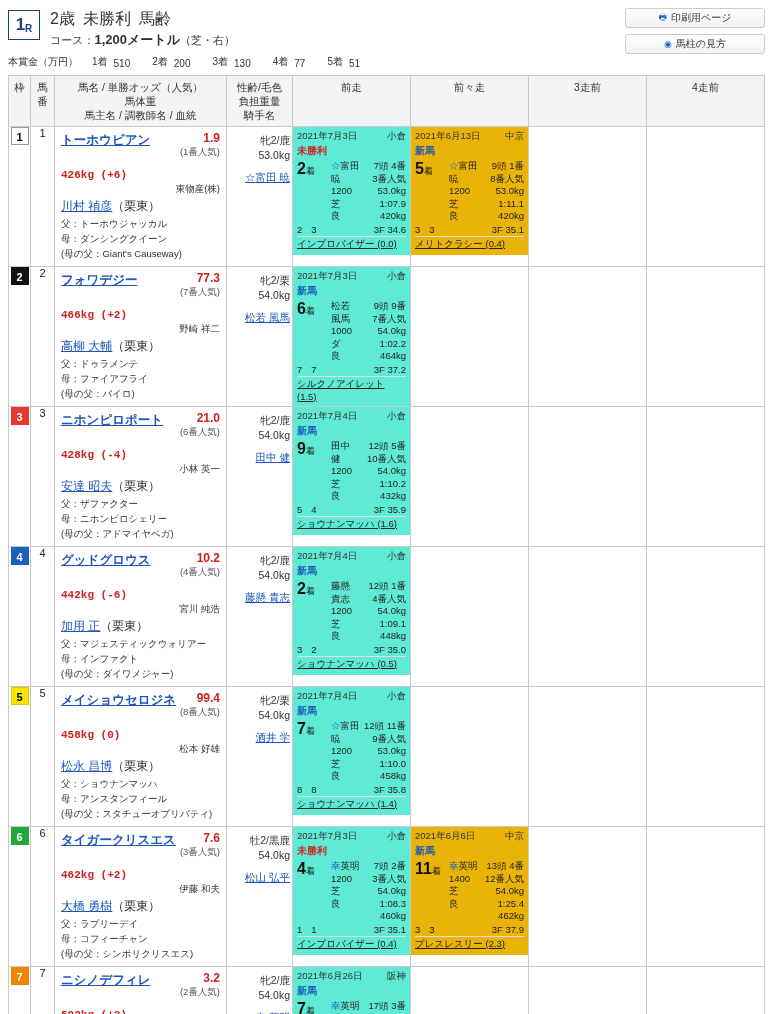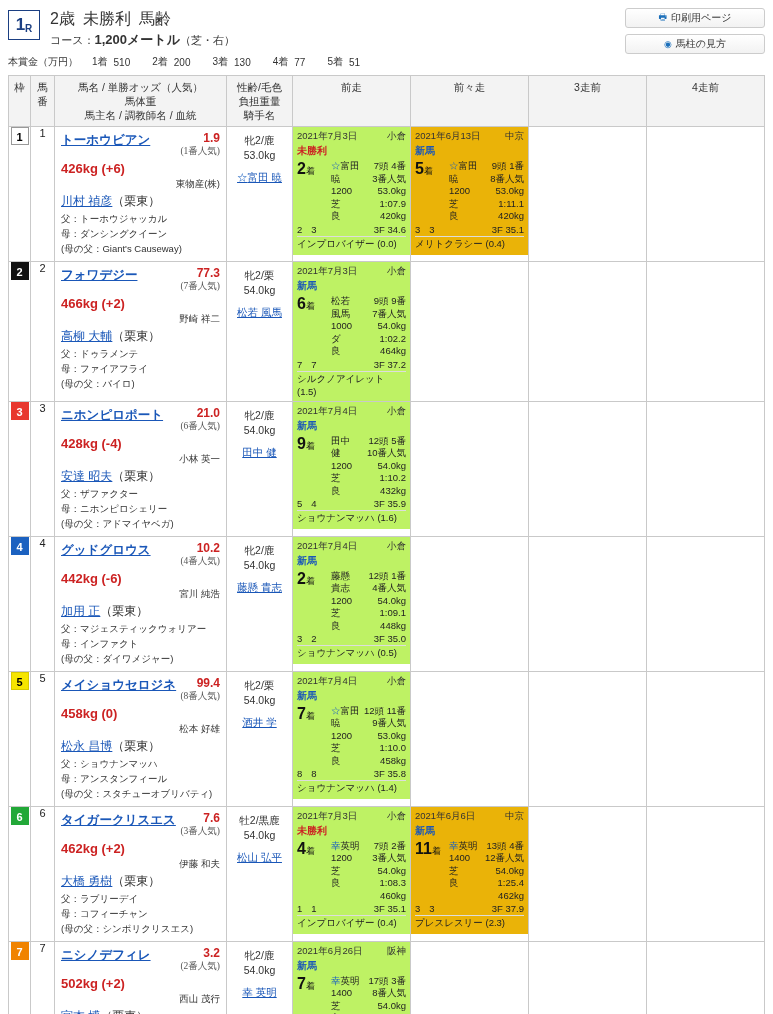--- a/index.html
+++ b/index.html
@@ -52,21 +52,21 @@
     cursor: pointer;
   }
   .hbtn .ic { margin-right: 4px; font-size: 9px; color: #1b6fba; }
 
   
   .prize-row {
     font-size: 10px;
     color: #333;
     padding: 6px 8px 6px 8px;
     display: flex;
-    align-items: center;
+    align-items: flex-end;
     gap: 0;
     border-bottom: 0;
   }
   .prize-row .lbl { margin-right: 14px; }
   .prize-row .cell { margin-right: 6px; }
   .prize-row .num { margin-right: 22px; }
 
   
   table.shutuba {
     border-collapse: collapse;
@@ -121,30 +121,30 @@
   
   td.horse { padding: 5px 6px 6px 6px; }
   .horse-top { display: flex; justify-content: space-between; align-items: flex-start; }
   .horse-name {
     font-size: 12.5px; font-weight: bold; color: #1a57b8;
     text-decoration: underline; cursor: pointer;
     line-height: 16px;
   }
   .odds-wrap { text-align: right; line-height: 13px; }
   .odds { font-size: 12px; color: #cc2222; font-weight: bold; }
-  .ninki { font-size: 9.5px; color: #555; font-family: Liberation Serif, serif; }
-  .weight { font-size: 13px; color: #cc2222; margin-top: 3px; font-weight: bold; }
+  .ninki { font-size: 9.5px; color: #555; }
+  .weight { font-size: 11px; color: #cc2222; margin-top: 11px; font-weight: bold; font-family: Liberation Mono, monospace; }
   .owner { font-size: 9.5px; color: #333; margin-top: 2px; text-align: right; }
   .trainer { font-size: 12px; margin-top: 2px; }
   .trainer a { color: #1a57b8; text-decoration: underline; cursor: pointer; }
   .trainer span.belong { color: #333; }
   .ped { font-size: 9.5px; color: #333; margin-top: 2px; line-height: 13px; }
 
   
-  td.sex { text-align: center; padding: 6px 2px; font-size: 10.5px; color: #333; vertical-align: middle; }
+  td.sex { text-align: right; padding: 6px 2px; font-size: 10.5px; color: #333; vertical-align: middle; }
   td.sex .l1 { line-height: 15px; }
   td.sex .l2 { line-height: 15px; }
   td.sex .jockey { margin-top: 8px; color: #1a57b8; text-decoration: underline; cursor: pointer; font-size: 10.5px; }
   td.sex .mark { color: #1b61c0; }
 
   
   td.past { padding: 0; font-size: 9.5px; }
   td.past.empty { background: #fff; }
   .past-inner { padding: 3px 4px 4px 4px; }
   .p-head { display: flex; justify-content: space-between; color: #333; font-size: 9.5px; }
@@ -156,23 +156,23 @@
   .p-body { display: flex; margin-top: 2px; }
   .p-rank { width: 34px; }
   .p-rank .r { font-size: 16px; font-weight: bold; color: #111; line-height: 17px; }
   .p-rank .r small { font-size: 9px; font-weight: normal; }
   .p-mid { flex: 1; font-size: 9.5px; line-height: 12.5px; color: #222; }
   .p-right { width: 46px; text-align: right; font-size: 9.5px; line-height: 12.5px; color: #222; }
   .p-mid .mk { color: #1b61c0; }
   .p-foot { font-size: 9.5px; margin-top: 1px; color: #222; display: flex; }
   .p-foot .corner { width: 38px; }
   .p-foot .lap { flex: 1; text-align: right; }
-  .p-next { font-size: 9.5px; color: #222; margin-top: 1px; border-top: 1px solid #ddd; padding-top: 1px;}
-
-  .bg-green { background: #bef264; }
+  .p-next { font-size: 9.5px; color: #222; margin-top: 1px; border-top: 1px solid #ddd; padding-top: 1px; text-decoration: underline;}
+
+  .bg-green { background: #5eead4; }
   .bg-white { background: #eab308; }
 
   .corner-nums span { display:inline-block; min-width: 9px; }
 </style>
 </head>
 <body>
 
 <div class="page">
 
   <div class="race-head">

